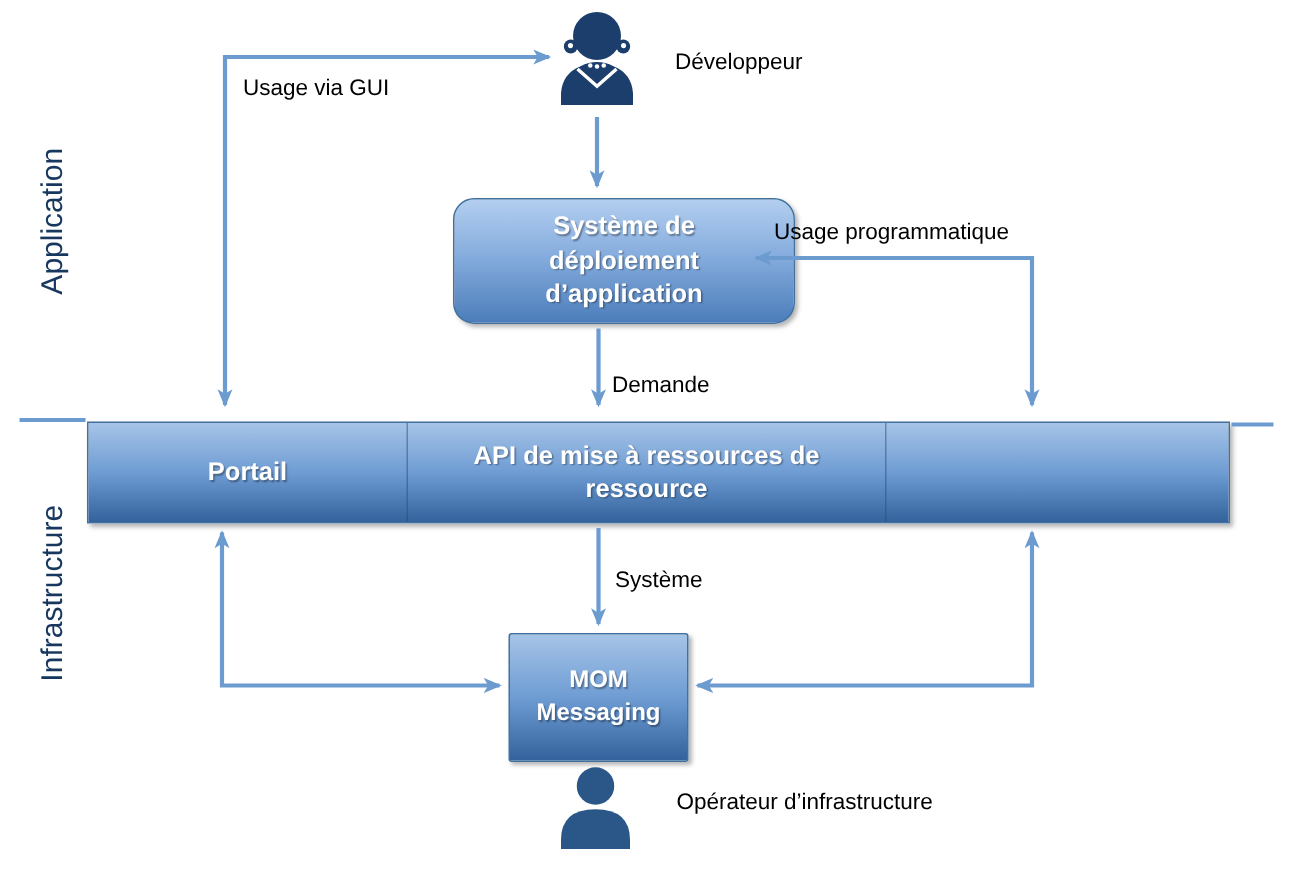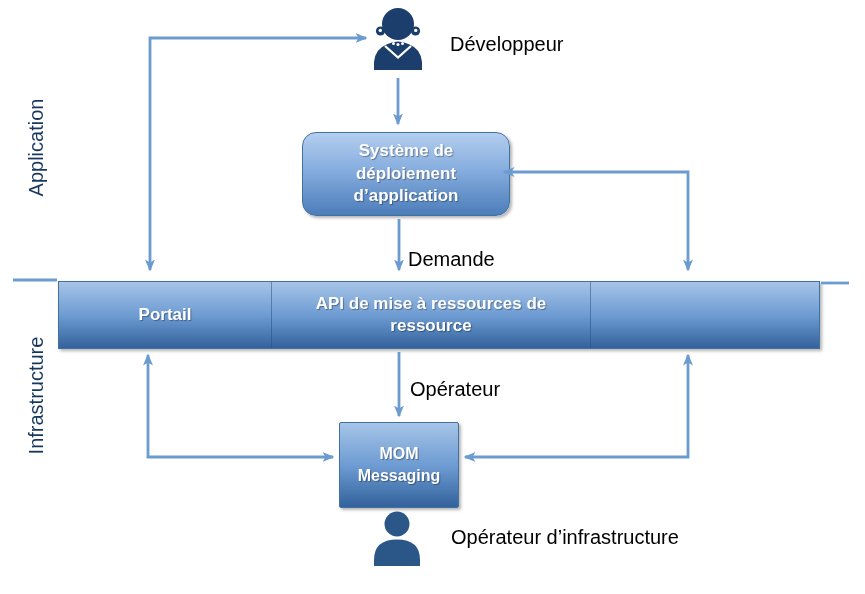--- a/index.html
+++ b/index.html
@@ -2,41 +2,41 @@
 <html style="--line: #6C9BD0; --border: #41719C; --bar-top: #A6C4E7; --bar-mid: #6E9CD3; --bar-bottom: #33629C; --node-top: #B3CEEF; --node-bottom: #4C7DBA; --layer-label: #17375E; --developer-icon: #1C3E6C; --operator-icon: #2A5787; --label-text: #000000; --node-text: #FFFFFF;"><head>
 <meta charset="utf-8">
 <style>
   html,body { margin:0; padding:0; background:#fff; }
   .canvas {
     position:relative; width:865px; height:594px; background:#ffffff;
     font-family:"Liberation Sans", sans-serif; overflow:hidden;
   }
   
   .lbl {
-    position:absolute; font-size:20px; color:var(--label-text,#000);
+    position:absolute; font-size:15px; color:var(--label-text,#000);
     white-space:nowrap; z-index:6;
   }
   
   .vlbl {
     position:absolute; font-size:20px; color:var(--layer-label,#17375E);
     white-space:nowrap; text-align:center; transform:rotate(-90deg);
     z-index:6;
   }
   
   .node {
     position:absolute; display:flex; align-items:center; justify-content:center;
     color:var(--node-text,#fff); font-weight:bold; text-align:center;
     white-space:pre-line; box-sizing:border-box;
     border:1px solid var(--border,#41719C);
     box-shadow:2px 2px 3px rgba(90,90,90,.45);
     text-shadow:1px 1px 1px rgba(0,0,0,.35);
     z-index:2;
   }
   #deploy-box {
-    left:302px; top:132px; width:208px; height:84px; border-radius:14px;
+    left:302px; top:132px; width:228px; height:84px; border-radius:14px;
     background:linear-gradient(180deg, var(--node-top,#B3CEEF) 0%, #86ADDE 45%, var(--node-bottom,#4C7DBA) 100%);
     font-size:17px; line-height:1.32;
   }
   #mom-box {
     left:339px; top:422px; width:120px; height:86px; border-radius:2px;
     background:linear-gradient(180deg, var(--bar-top,#A6C4E7) 0%, var(--bar-mid,#6E9CD3) 50%, var(--bar-bottom,#33629C) 100%);
     font-size:16px; line-height:1.35;
   }
   
   .bar {
@@ -91,22 +91,24 @@
   <svg class="actor" style="left:371px; top:511px;" width="52" height="56" viewBox="0 0 52 56">
     <g style="fill:var(--operator-icon)">
       <circle cx="26" cy="13" r="12.5"></circle>
       <path d="M3 55 V49 Q3 28.5 26 28.5 Q49 28.5 49 49 V55 Z"></path>
     </g>
   </svg>
 
   <div class="lbl" style="left:450px; top:33px;">Développeur</div>
   <div class="lbl" style="left:451px; top:526px;">Opérateur d’infrastructure</div>
 
+  <div class="lbl" style="left:162px; top:50px;">Usage via GUI</div>
+  <div class="lbl" style="left:516px; top:146px;">Usage programmatique</div>
   <div class="lbl" style="left:408px; top:248px;">Demande</div>
-  <div class="lbl" style="left:410px; top:378px;">Opérateur</div>
+  <div class="lbl" style="left:410px; top:378px;">Système</div>
 
   <div class="node" id="deploy-box">Système de
 déploiement
 d’application</div>
 
   <div class="bar">
     <div class="seg seg-portal">Portail</div>
     <div class="seg seg-provision">API de mise à ressources de
 ressource</div>
   </div>

